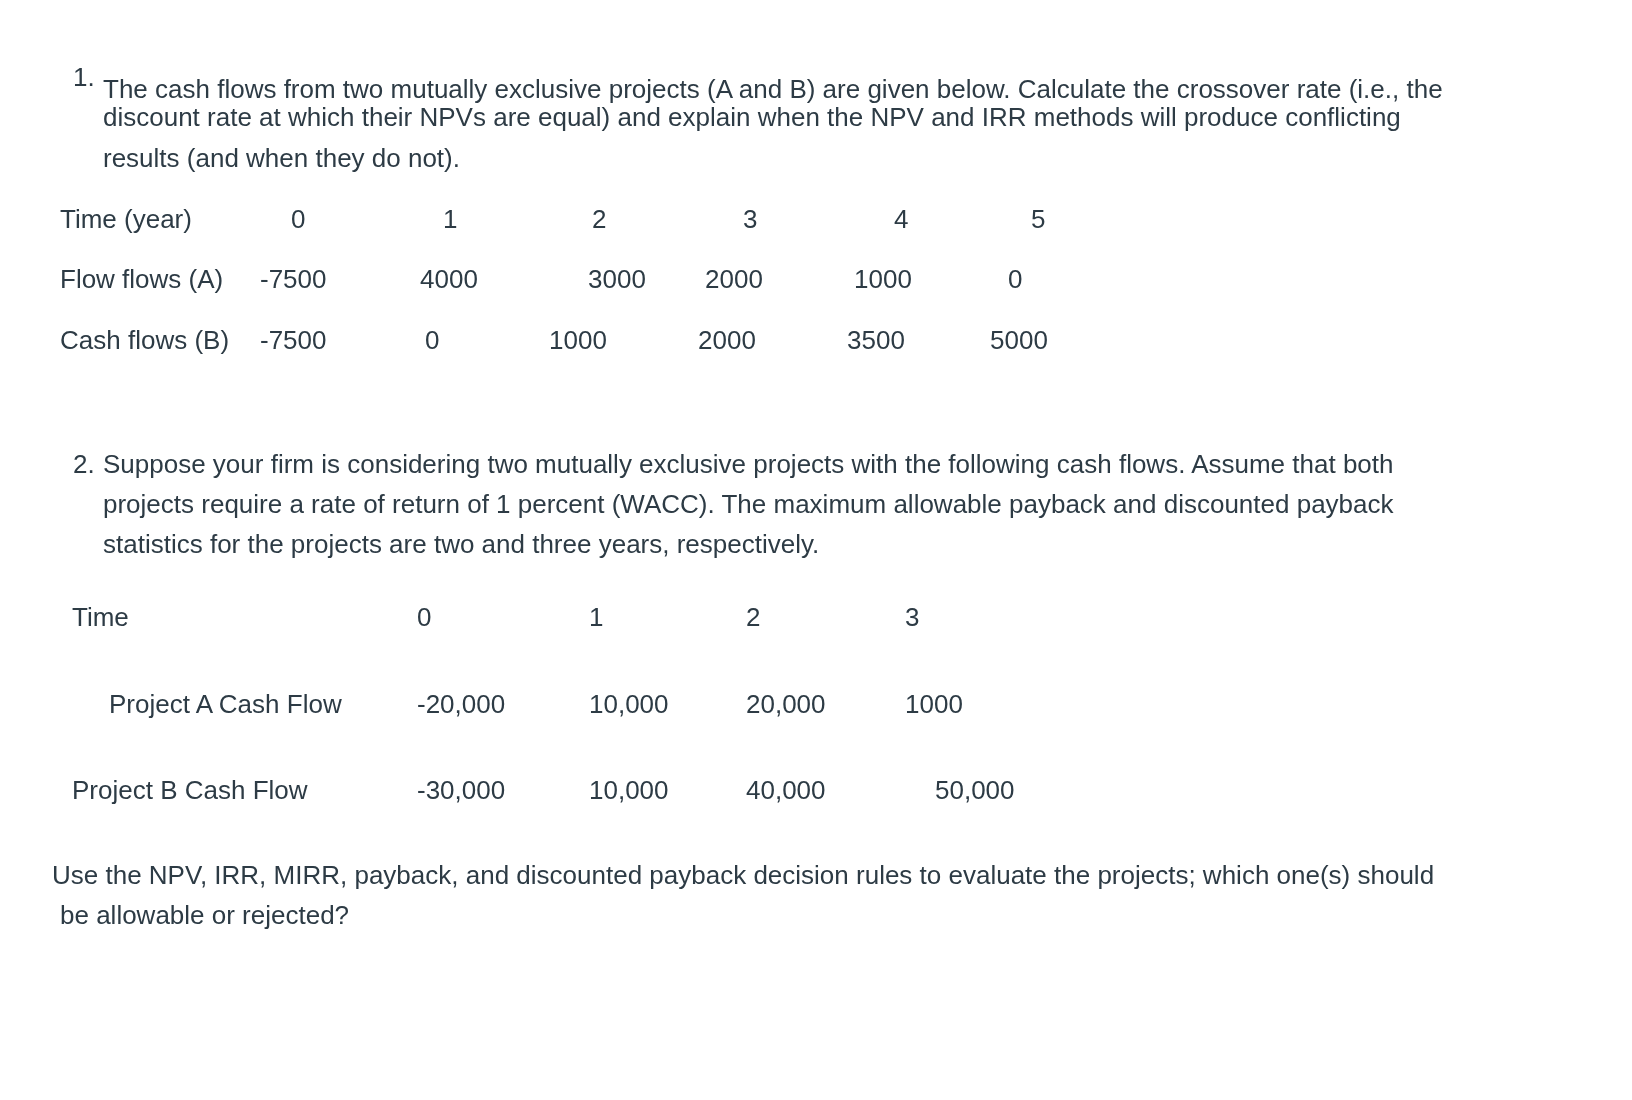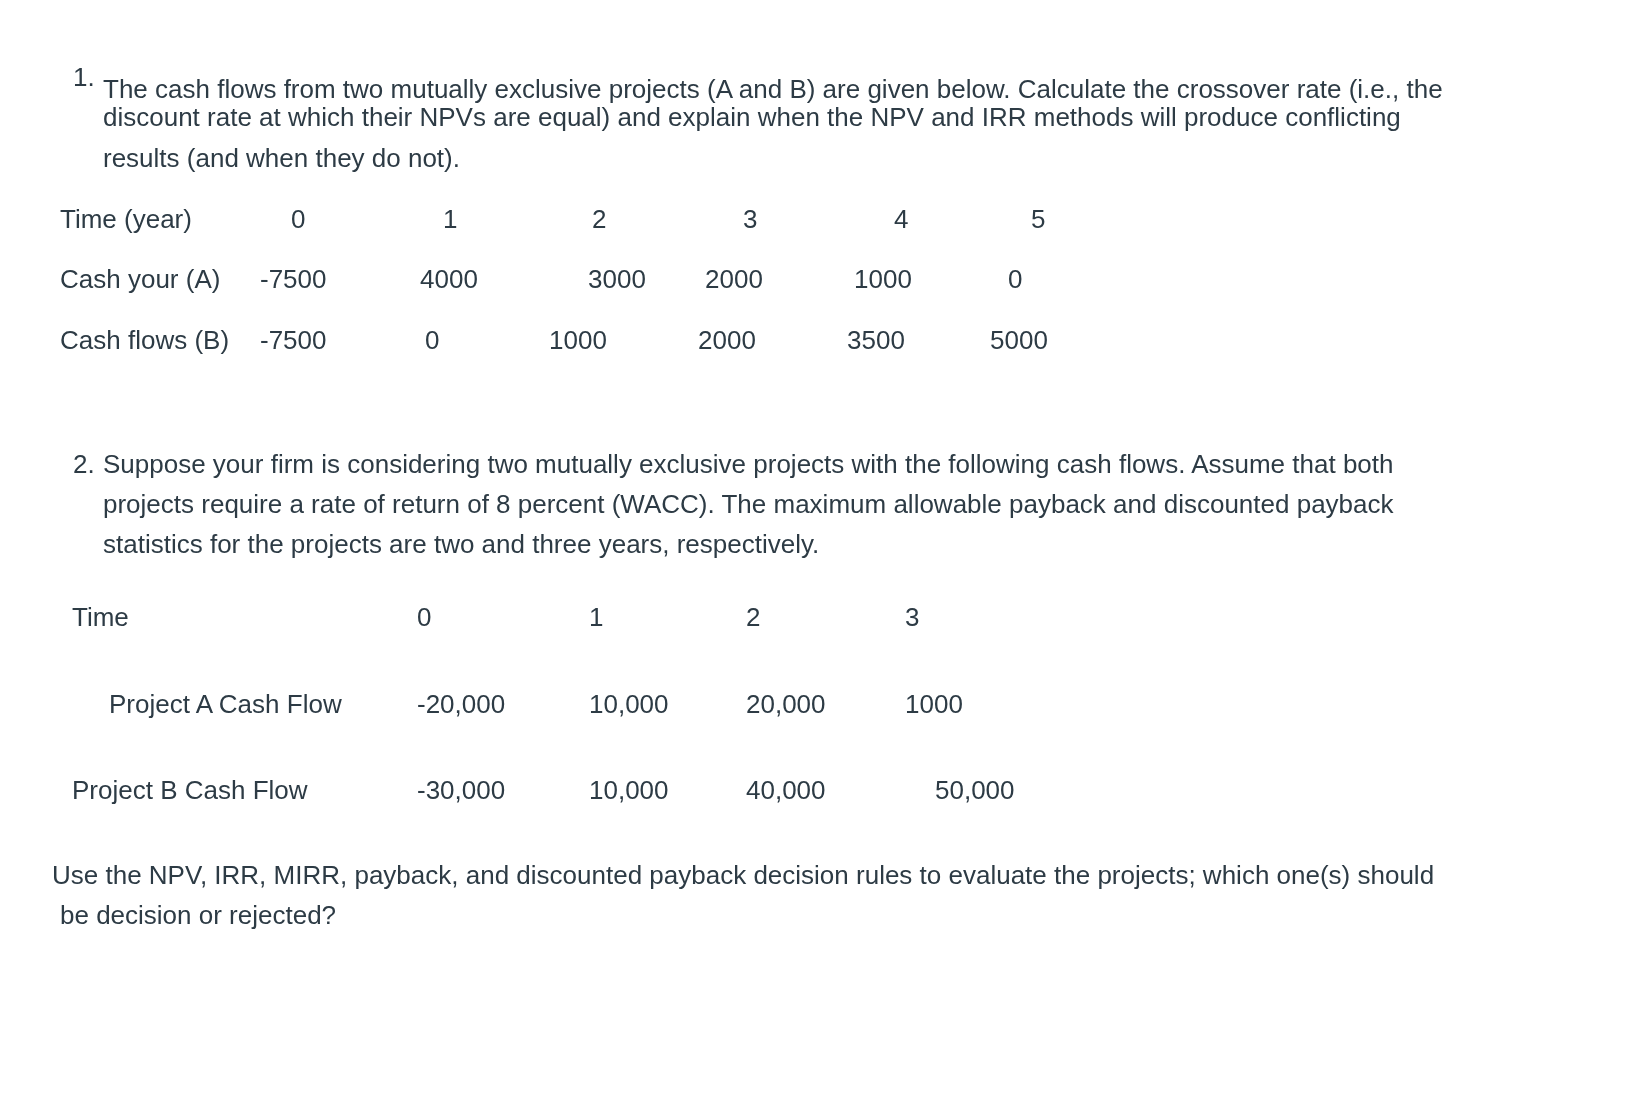--- a/index.html
+++ b/index.html
@@ -27,21 +27,21 @@
 <div>
   <span class="q-num" style="left:73px; top:62px;">1.</span>
   <span class="q-line" style="left:103px; top:74px;text-align:center;">The cash flows from two mutually exclusive projects (A and B) are given below. Calculate the crossover rate (i.e., the</span>
   <span class="q-line" style="left:103px; top:102px;">discount rate at which their NPVs are equal) and explain when the NPV and IRR methods will produce conflicting</span>
   <span class="q-line" style="left:103px; top:143px;">results (and when they do not).</span>
 </div>
 
 <div>
 
   <span class="cell" style="left:60px; top:204px;">Time (year)</span>
-  <span class="cell" style="left:60px; top:264px;">Cash your (A)</span>
+  <span class="cell" style="left:60px; top:264px;">Flow flows (A)</span>
   <span class="cell" style="left:60px; top:325px;">Cash flows (B)</span>
 
   <span class="cell" style="left:291px; top:204px;">0</span>
   <span class="cell" style="left:443px; top:204px;">1</span>
   <span class="cell" style="left:592px; top:204px;">2</span>
   <span class="cell" style="left:743px; top:204px;">3</span>
   <span class="cell" style="left:894px; top:204px;">4</span>
   <span class="cell" style="left:1031px; top:204px;">5</span>
 
   <span class="cell" style="left:260px; top:264px;">-7500</span>
@@ -55,21 +55,21 @@
   <span class="cell" style="left:425px; top:325px;">0</span>
   <span class="cell" style="left:549px; top:325px;">1000</span>
   <span class="cell" style="left:698px; top:325px;">2000</span>
   <span class="cell" style="left:847px; top:325px;">3500</span>
   <span class="cell" style="left:990px; top:325px;">5000</span>
 </div>
 
 <div>
   <span class="q-num" style="left:73px; top:449px;">2.</span>
   <span class="q-line" style="left:103px; top:449px;">Suppose your firm is considering two mutually exclusive projects with the following cash flows. Assume that both</span>
-  <span class="q-line" style="left:103px; top:489px;">projects require a rate of return of 8 percent (WACC). The maximum allowable payback and discounted payback</span>
+  <span class="q-line" style="left:103px; top:489px;">projects require a rate of return of 1 percent (WACC). The maximum allowable payback and discounted payback</span>
   <span class="q-line" style="left:103px; top:529px;">statistics for the projects are two and three years, respectively.</span>
 </div>
 
 <div>
 
   <span class="cell" style="left:72px; top:602px;">Time</span>
   <span class="cell" style="left:72px; top:689px;margin-left:37px;">Project A Cash Flow</span>
   <span class="cell" style="left:72px; top:775px;">Project B Cash Flow</span>
 
   <span class="cell" style="left:417px; top:602px;">0</span>
@@ -83,14 +83,14 @@
   <span class="cell" style="left:905px; top:689px;">1000</span>
 
   <span class="cell" style="left:417px; top:775px;">-30,000</span>
   <span class="cell" style="left:589px; top:775px;">10,000</span>
   <span class="cell" style="left:746px; top:775px;">40,000</span>
   <span class="cell" style="left:905px; top:775px;margin-left:30px;">50,000</span>
 </div>
 
 <div>
   <span class="para" style="left:52px; top:860px;">Use the NPV, IRR, MIRR, payback, and discounted payback decision rules to evaluate the projects; which one(s) should</span>
-  <span class="para" style="left:60px; top:900px;">be decision or rejected?</span>
+  <span class="para" style="left:60px; top:900px;">be allowable or rejected?</span>
 </div>
 
 </body></html>

